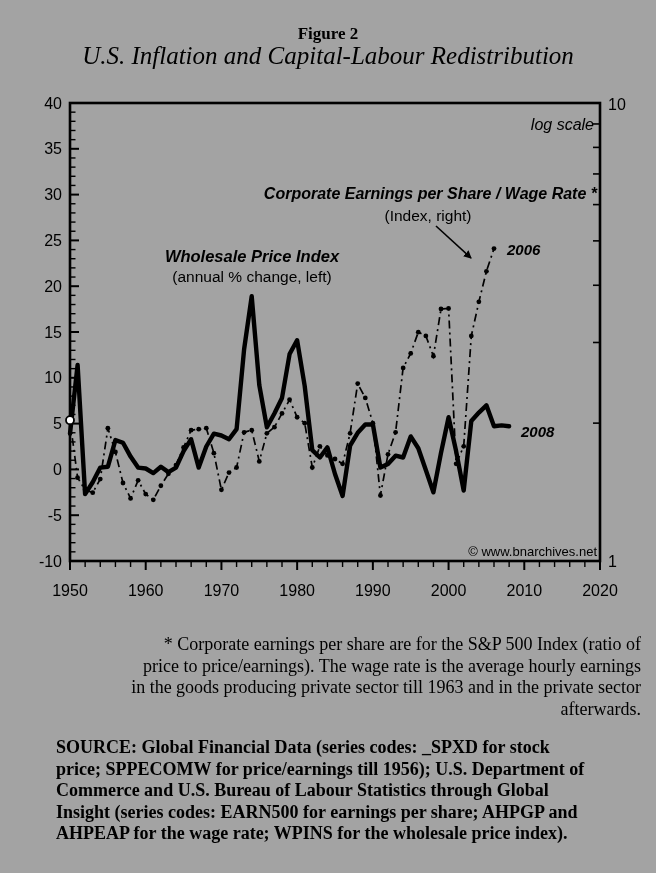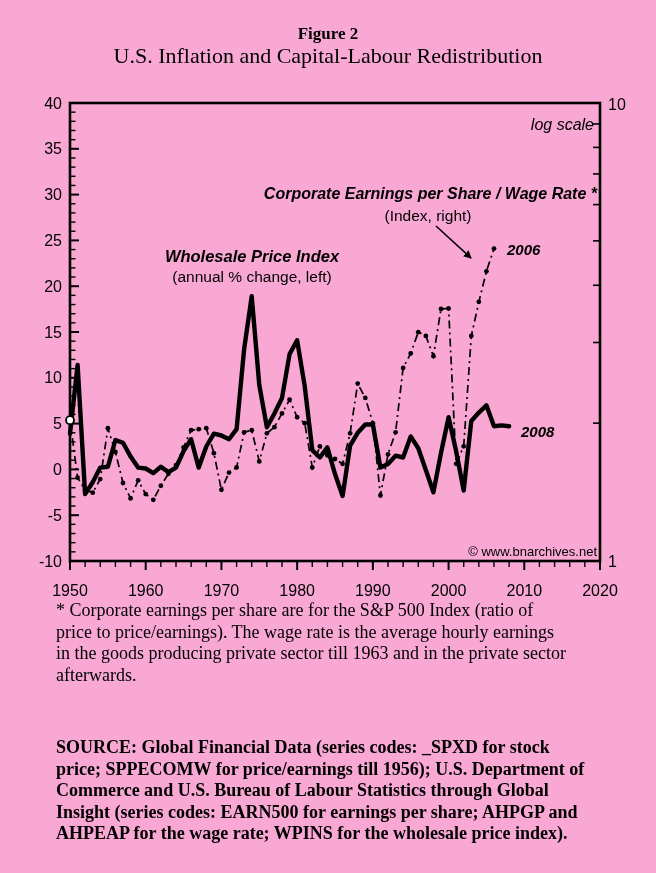--- a/index.html
+++ b/index.html
@@ -1,24 +1,24 @@
 <!DOCTYPE html>
 <html><head>
 <meta charset="utf-8">
 <style>
   html,body{margin:0;padding:0;background:#fff;}
-  .page{position:relative;width:656px;height:873px;background:#f9a8d4;overflow:hidden;
+  .page{position:relative;width:656px;height:873px;background:#a3a3a3;overflow:hidden;
         font-family:"Liberation Serif",serif;color:#000;}
   .header{position:absolute;top:24px;left:0;width:656px;text-align:center;}
   .fig-label{font-size:17px;font-weight:bold;line-height:20px;}
-  .fig-title{font-size:22px;line-height:24px;}
+  .fig-title{font-size:25px;line-height:24px;font-style:italic;}
   #chart-svg{position:absolute;top:0;left:0;}
   .note{position:absolute;left:56px;width:585px;font-size:18px;line-height:21.5px;
         white-space:pre;}
-  .footnote{top:600px;}
+  .footnote{top:634px;text-align:right;}
   .source{top:737px;font-weight:bold;}
 </style>
 </head>
 <body>
 
 <div class="page">
   <div class="header">
     <div class="fig-label">Figure 2</div>
     <div class="fig-title">U.S. Inflation and Capital-Labour Redistribution</div>
   </div>

